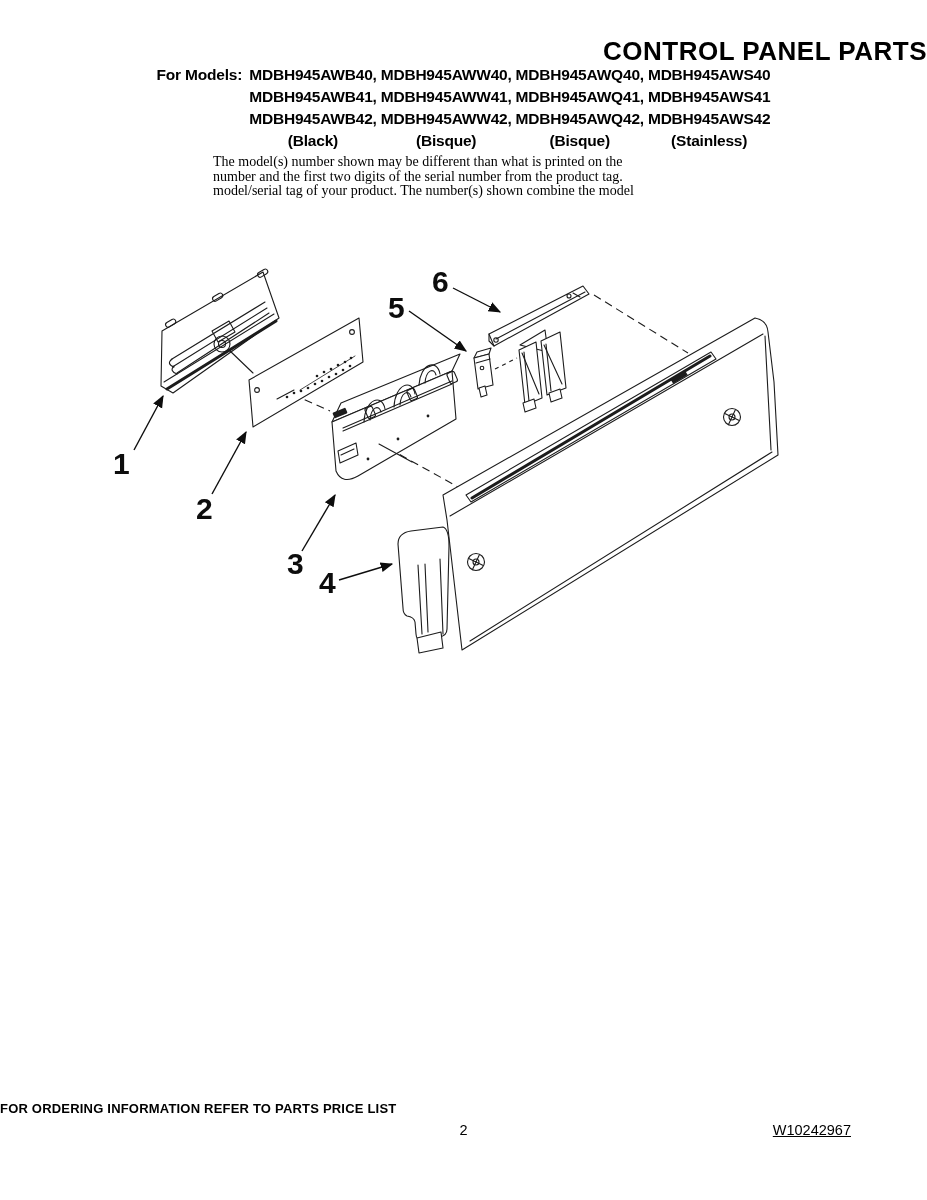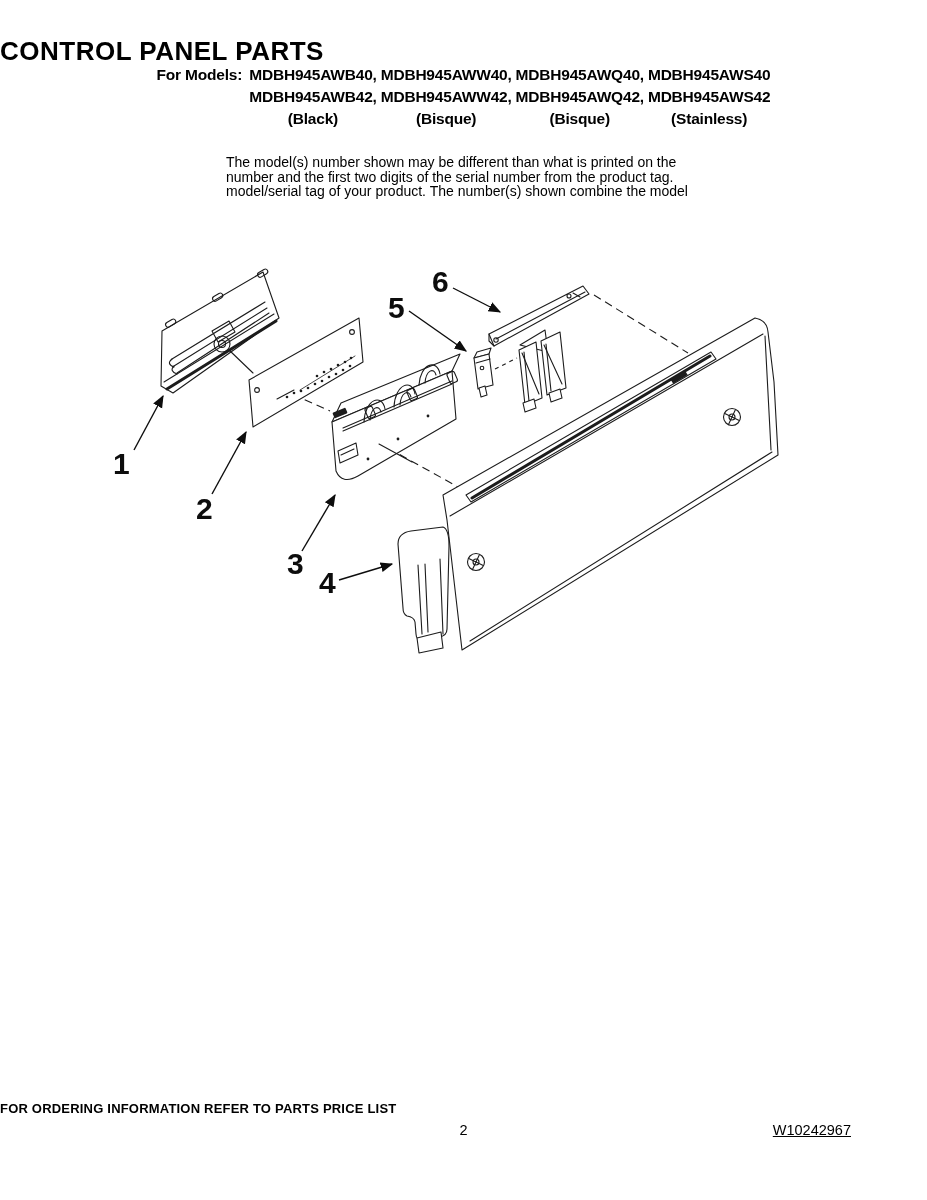--- a/index.html
+++ b/index.html
@@ -7,21 +7,21 @@
     width: 927px; height: 1200px;
     background: #ffffff;
     position: relative;
     font-family: "Liberation Sans", sans-serif;
     color: #000;
     overflow: hidden;
   }
 
   .title {
     position: absolute; top: 36px; left: 0; right: 0;
-    text-align: left;
+    text-align: right;
     font-size: 26px; font-weight: 700; letter-spacing: 0.5px;
   }
 
   table.models {
     position: absolute; top: 64px; left: 50%;
     transform: translateX(-50%);
     border-collapse: collapse;
   }
   table.models td {
     padding: 0 2px;
@@ -29,22 +29,22 @@
     line-height: 22px; white-space: nowrap;
     letter-spacing: -0.2px;
     margin-left: 48px;
   }
   table.models td.label-cell { padding-right: 5px; }
   table.models td.model-cell::after { content: ","; }
   table.models td.model-cell.last::after { content: ""; }
   table.models td.color-cell { text-align: center; font-weight: 700; }
 
   .disclaimer {
-    position: absolute; top: 155px; left: 226px; width: 500px;
-    font-size: 14px; line-height: 14.6px;
+    position: absolute; top: 155px; left: 213px; width: 500px;
+    font-size: 14px; line-height: 14.6px; font-family: Liberation Serif, serif;
   }
 
   svg.diagram { position: absolute; left: 0; top: 250px; }
 
   .ln path, .ln line, .ln rect, .ln circle, .ln ellipse {
     stroke: #1c1c1c; stroke-width: 1.1; fill: none;
     stroke-linejoin: round; stroke-linecap: round;
   }
   .ln .face { fill: #ffffff; }
   .ln .dark { fill: #1c1c1c; stroke: none; }
@@ -79,20 +79,27 @@
 <div class="title">CONTROL PANEL PARTS</div>
 
 <table class="models">
   <tbody>
       <tr>
     <td class="label-cell">For Models:</td>
     <td class="model-cell">MDBH945AWB40</td>
     <td class="model-cell">MDBH945AWW40</td>
     <td class="model-cell">MDBH945AWQ40</td>
     <td class="model-cell last">MDBH945AWS40</td>
+  </tr>
+  <tr>
+    <td class="label-cell"></td>
+    <td class="model-cell">MDBH945AWB41</td>
+    <td class="model-cell">MDBH945AWW41</td>
+    <td class="model-cell">MDBH945AWQ41</td>
+    <td class="model-cell last">MDBH945AWS41</td>
   </tr>
   <tr>
     <td class="label-cell"></td>
     <td class="model-cell">MDBH945AWB42</td>
     <td class="model-cell">MDBH945AWW42</td>
     <td class="model-cell">MDBH945AWQ42</td>
     <td class="model-cell last">MDBH945AWS42</td>
   </tr>
   <tr>
     <td class="label-cell"></td>

